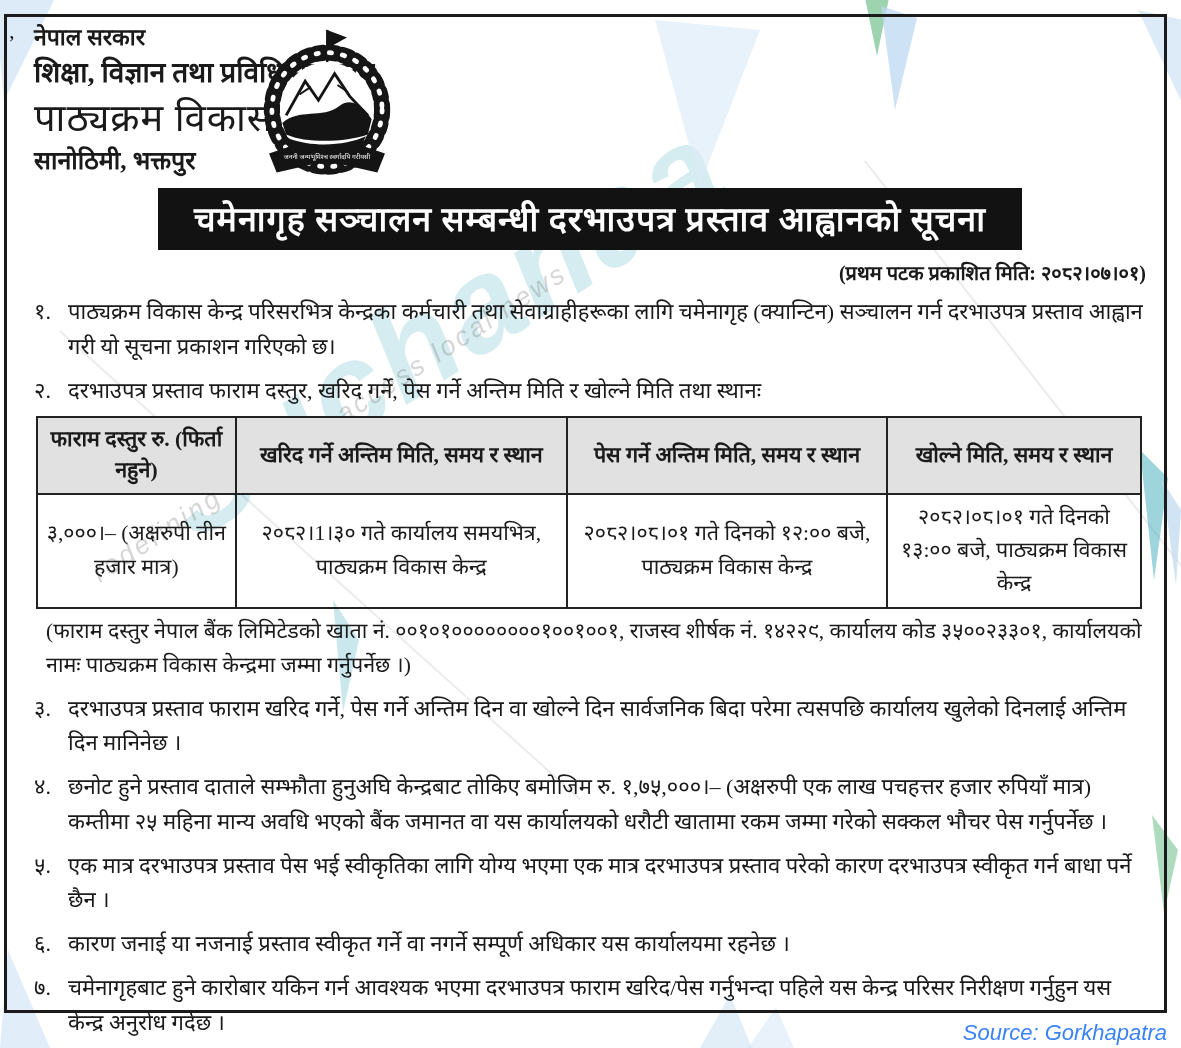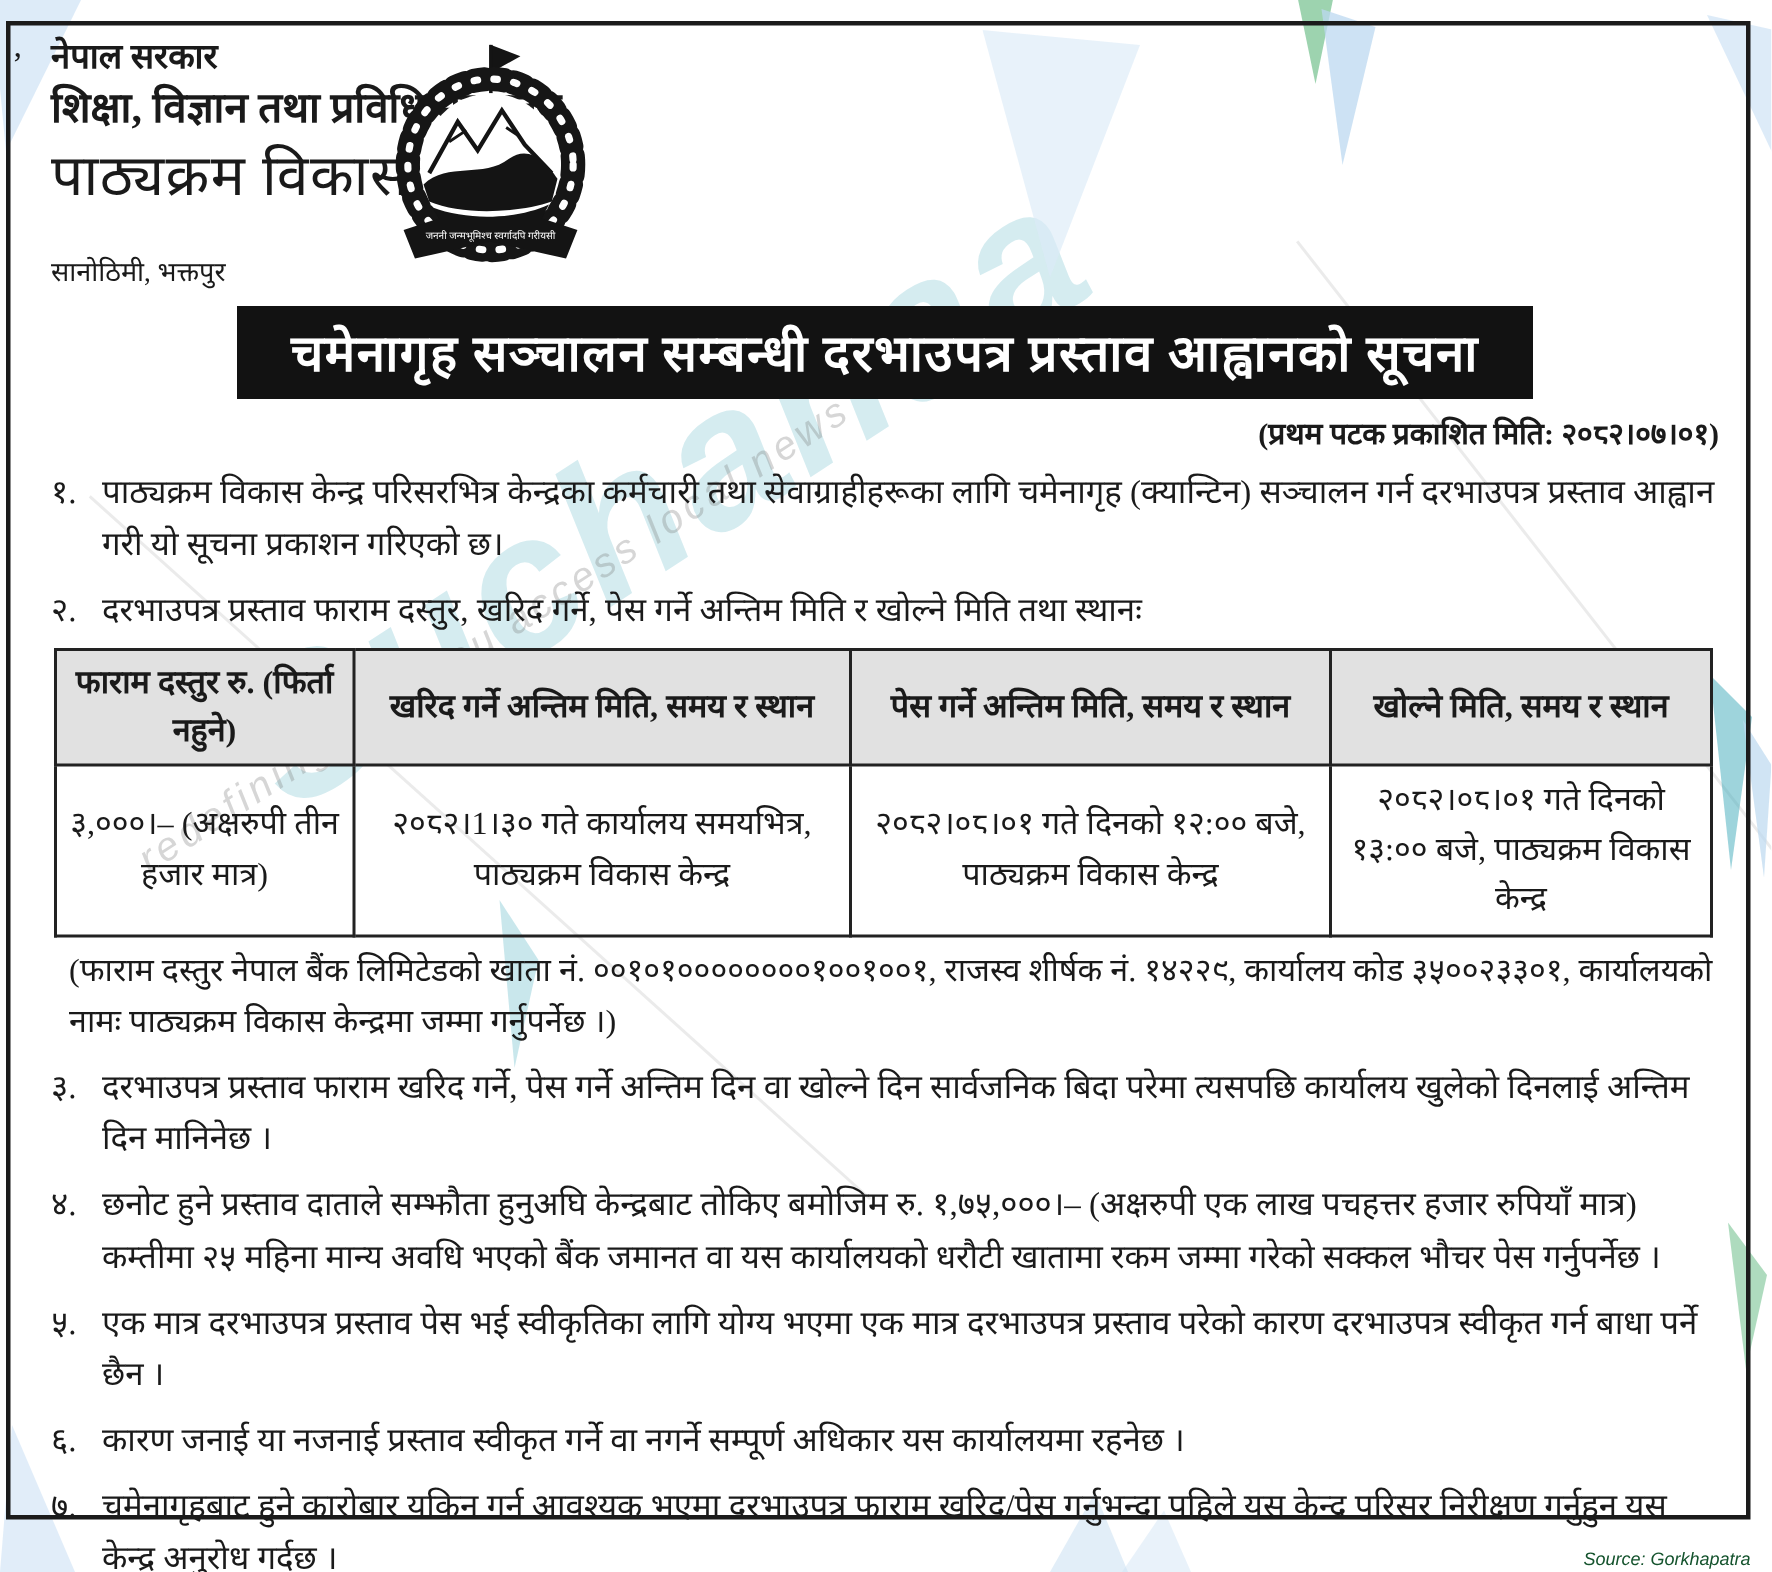--- a/index.html
+++ b/index.html
@@ -39,21 +39,21 @@
     position:absolute;left:4px;top:14px;width:1157px;height:993px;
     border:3px solid #1b1b1b;z-index:3;pointer-events:none;
   }
   .content{position:absolute;left:34px;top:22px;width:1112px;z-index:2;}
   
   .letterhead{text-align:left;position:relative;}
   .emblem{position:absolute;left:214px;top:6px;width:158px;height:152px;}
   .lh-gov{font-size:23px;font-weight:bold;line-height:1.35;}
   .lh-ministry{font-size:28px;font-weight:bold;line-height:1.45;}
   .lh-dept{font-size:38px;font-weight:normal;line-height:1.3;letter-spacing:1px;}
-  .lh-addr{font-size:18px;font-weight:normal;line-height:1.4;margin-top:26px;}
+  .lh-addr{font-size:25px;font-weight:bold;line-height:1.4;}
   
   .banner{
     margin:10px auto 0 auto;width:864px;
     background:#121212;color:#ffffff;
     font-size:34px;font-weight:bold;text-align:center;
     padding:7px 0 9px 0;letter-spacing:1px;
   }
   .published{
     text-align:right;font-size:20px;font-weight:bold;margin-top:9px;
   }
@@ -73,21 +73,21 @@
   }
   table.tender th{background:#e1e1e1;font-weight:bold;font-size:21.5px;line-height:1.45;}
   table.tender td{font-size:21.5px;line-height:1.55;}
   .col-1{width:18%;} .col-2{width:30%;} .col-3{width:29%;} .col-4{width:23%;}
   
   .bank-note{font-size:21.5px;line-height:1.58;padding-left:12px;margin-top:2px;}
   
   .source-credit{
     position:absolute;right:14px;bottom:2px;z-index:4;
     font-family:"Liberation Sans","DejaVu Sans",sans-serif;
-    font-style:italic;font-size:12px;color:#14532d;
+    font-style:italic;font-size:22px;color:#3b82f6;
   }
   .quote-mark{position:absolute;left:8px;top:30px;font-size:22px;z-index:4;}
 </style>
 </head>
 <body>
 
 <div class="page">
 
   <div class="wm-layer">
     <div class="wm-brand">Suchanaa</div>

